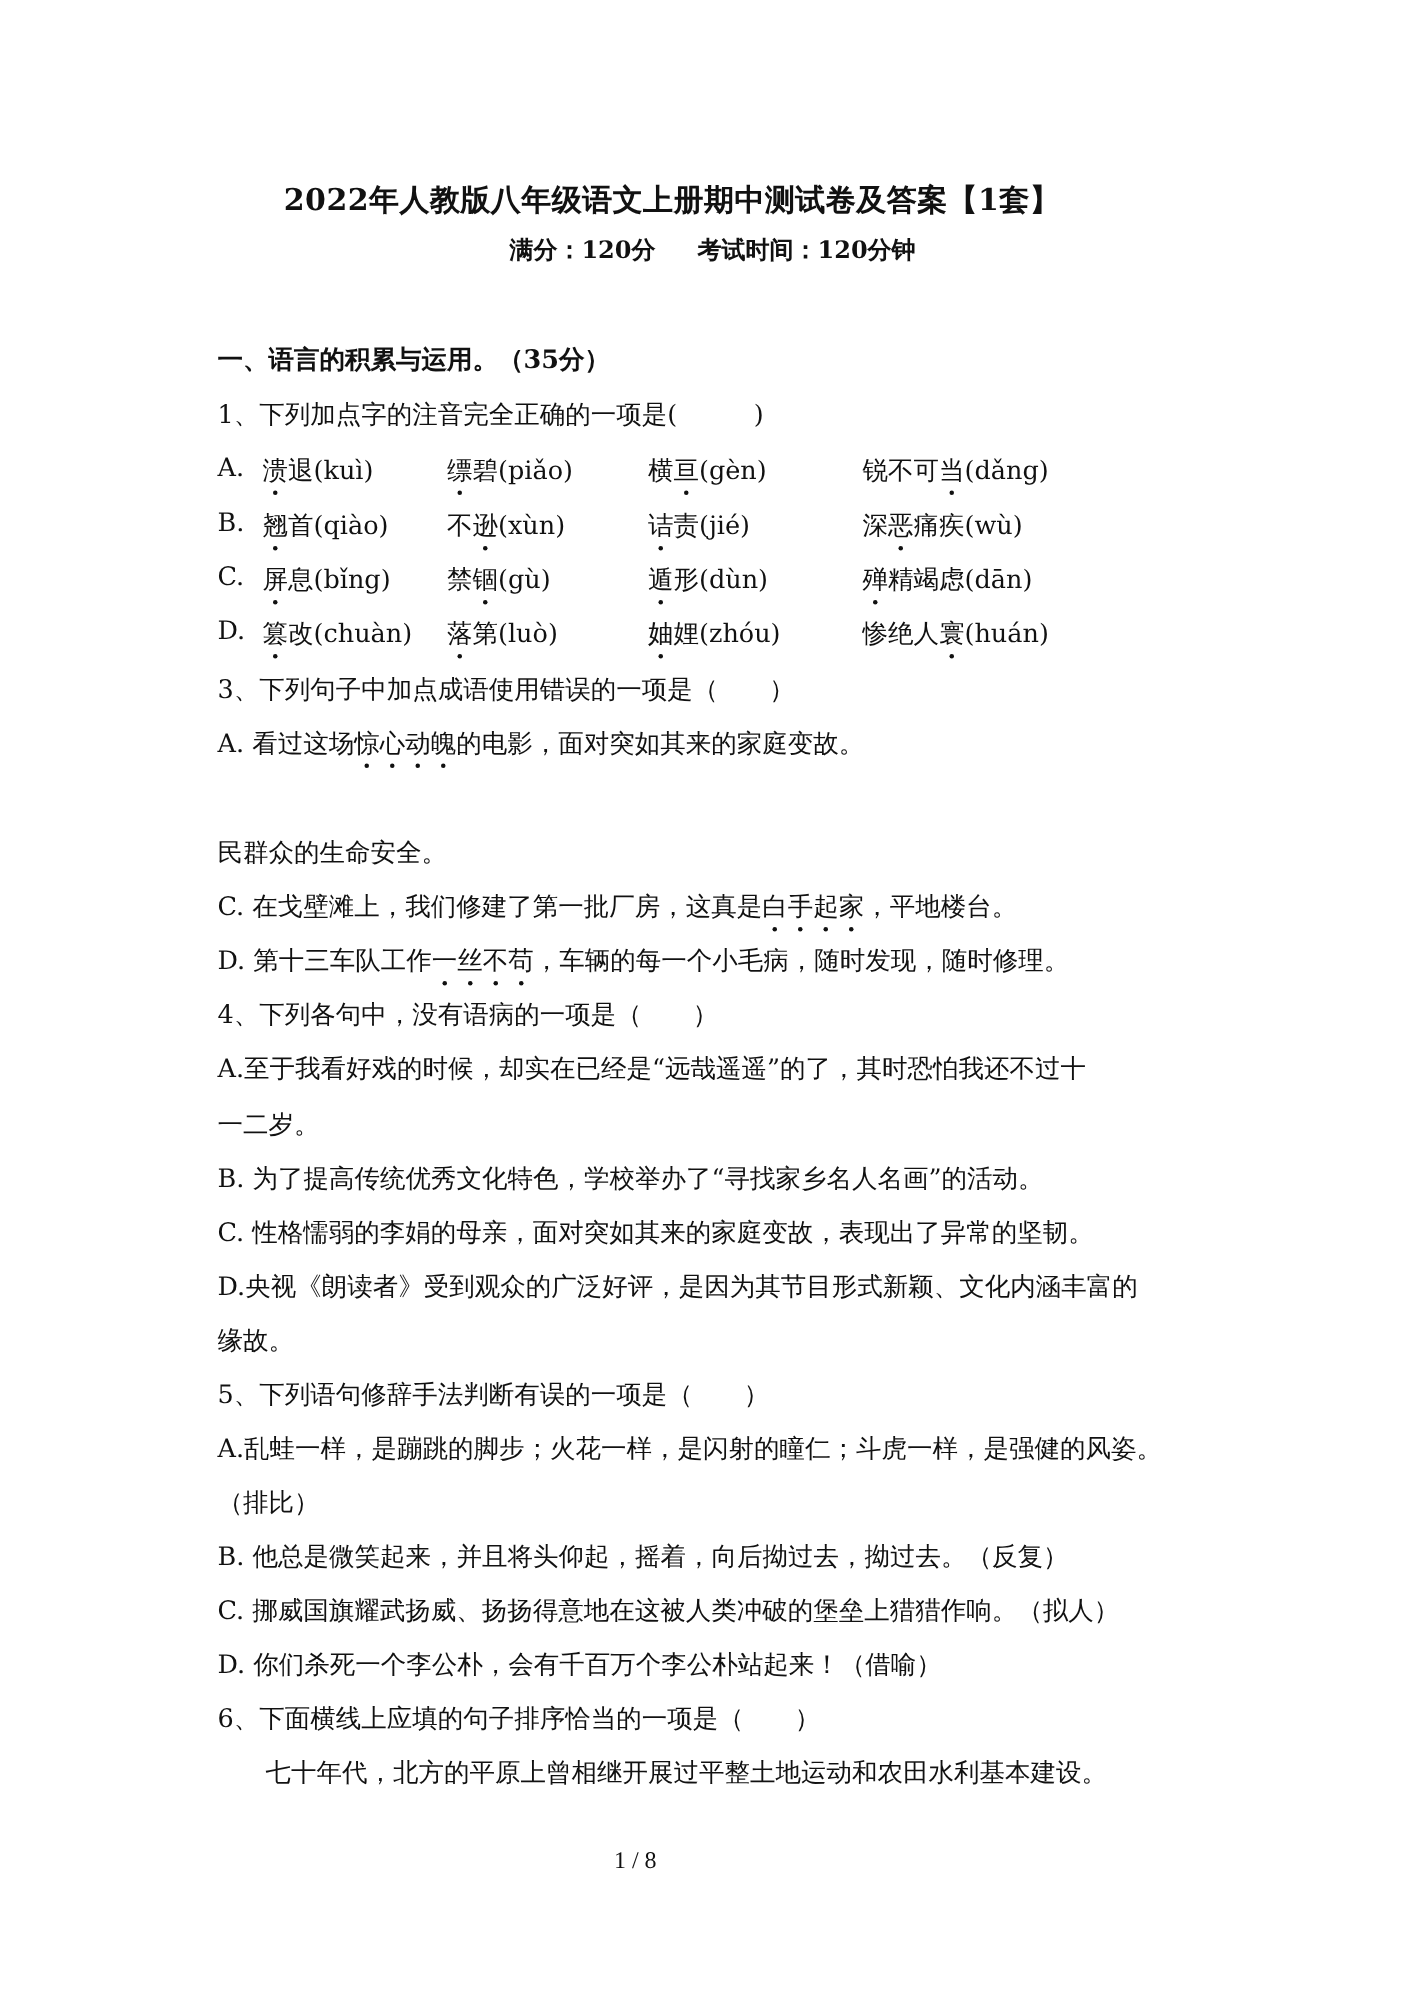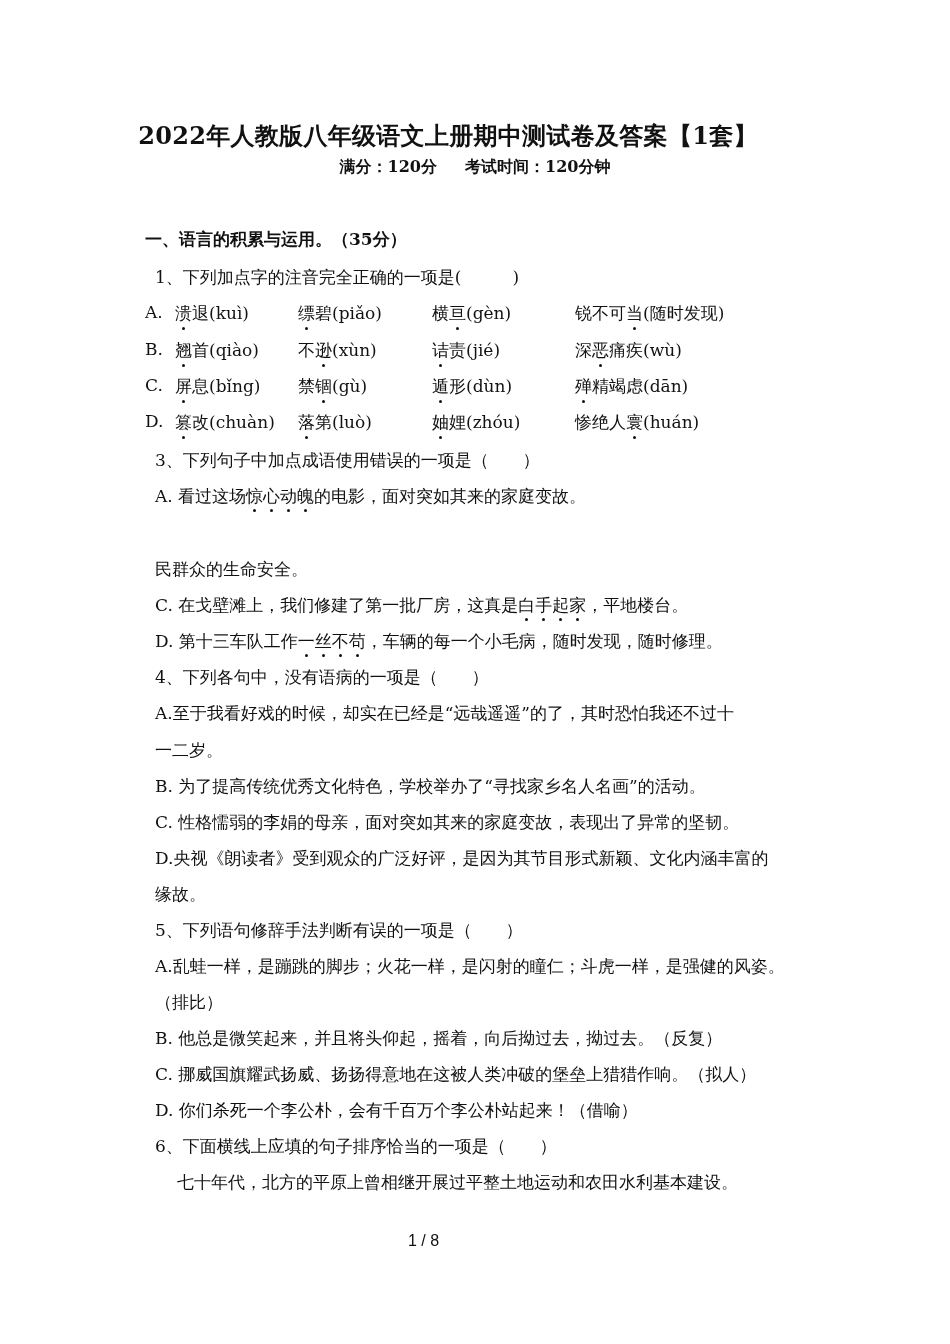--- a/index.html
+++ b/index.html
@@ -1,50 +1,50 @@
 <!DOCTYPE html>
 <html><head>
   <meta charset="utf-8">
   <style>
     html, body { margin: 0; padding: 0; background: #ffffff; }
     body { width: 950px; height: 1344px; position: relative; overflow: hidden; color: #111; font-family: "DejaVu Serif", "Liberation Serif", serif; }
     .page { position: absolute; left: 0; top: 0; width: 950px; height: 1344px; }
-    .title { position: absolute; left: 0; width: 896px; top: 120px; text-align: center; font-size: 24px; font-weight: bold; letter-spacing: 0.3px; }
+    .title { position: absolute; left: 0; width: 896px; top: 120px; text-align: center; font-size: 20px; font-weight: bold; letter-spacing: 0.3px; }
     .subtitle { position: absolute; left: 0; width: 950px; top: 157px; text-align: center; font-size: 16px; font-weight: bold; }
     .subtitle .gap { display: inline-block; width: 28px; }
     .section { position: absolute; left: 145px; top: 228px; font-size: 17px; font-weight: bold; }
-    .line { position: absolute; left: 155px; font-size: 17px; white-space: nowrap; line-height: 22px; }
+    .line { position: absolute; left: 145px; font-size: 17px; white-space: nowrap; line-height: 22px; }
     .opt-row { position: absolute; left: 145px; font-size: 17px; white-space: nowrap; height: 22px; }
     .opt-row .lbl { position: absolute; left: 0; }
     .opt-row .it { position: absolute; }
     .em { position: relative; display: inline-block; }
     .em::after { content: ""; position: absolute; left: 50%; bottom: -5px; width: 3px; height: 3px; margin-left: -1.5px; border-radius: 50%; background: #111; }
     .indent { left: 177px; }
-    .footer { position: absolute; left: 0; width: 847px; top: 1232px; text-align: center; font-size: 16px; font-family: Liberation Sans, sans-serif; }
+    .footer { position: absolute; left: 0; width: 847px; top: 1232px; text-align: center; font-size: 16px; font-family: Liberation Serif, serif; }
   </style>
 </head>
 <body>
 
 <div class="page">
 
   <div class="title">2022年人教版八年级语文上册期中测试卷及答案【1套】</div>
   <div class="subtitle">
     <span>满分：120分</span><span class="gap"></span><span>考试时间：120分钟</span>
   </div>
 
   <div class="section">一、语言的积累与运用。（35分）</div>
 
   <div class="line" style="top:266px">1、下列加点字的注音完全正确的一项是(　　　)</div>
 
   <div class="opt-row" style="top:302px">
     <span class="lbl">A.</span>
     <span class="it" style="left:30px"><span></span><span class="em">溃</span><span>退(kuì)</span></span>
     <span class="it" style="left:153px"><span></span><span class="em">缥</span><span>碧(piǎo)</span></span>
     <span class="it" style="left:287px"><span>横</span><span class="em">亘</span><span>(gèn)</span></span>
-    <span class="it" style="left:430px"><span>锐不可</span><span class="em">当</span><span>(随时发现)</span></span>
+    <span class="it" style="left:430px"><span>锐不可</span><span class="em">当</span><span>(dǎng)</span></span>
   </div>
 
   <div class="opt-row" style="top:339px">
     <span class="lbl">B.</span>
     <span class="it" style="left:30px"><span></span><span class="em">翘</span><span>首(qiào)</span></span>
     <span class="it" style="left:153px"><span>不</span><span class="em">逊</span><span>(xùn)</span></span>
     <span class="it" style="left:287px"><span></span><span class="em">诘</span><span>责(jié)</span></span>
     <span class="it" style="left:430px"><span>深</span><span class="em">恶</span><span>痛疾(wù)</span></span>
   </div>
 

